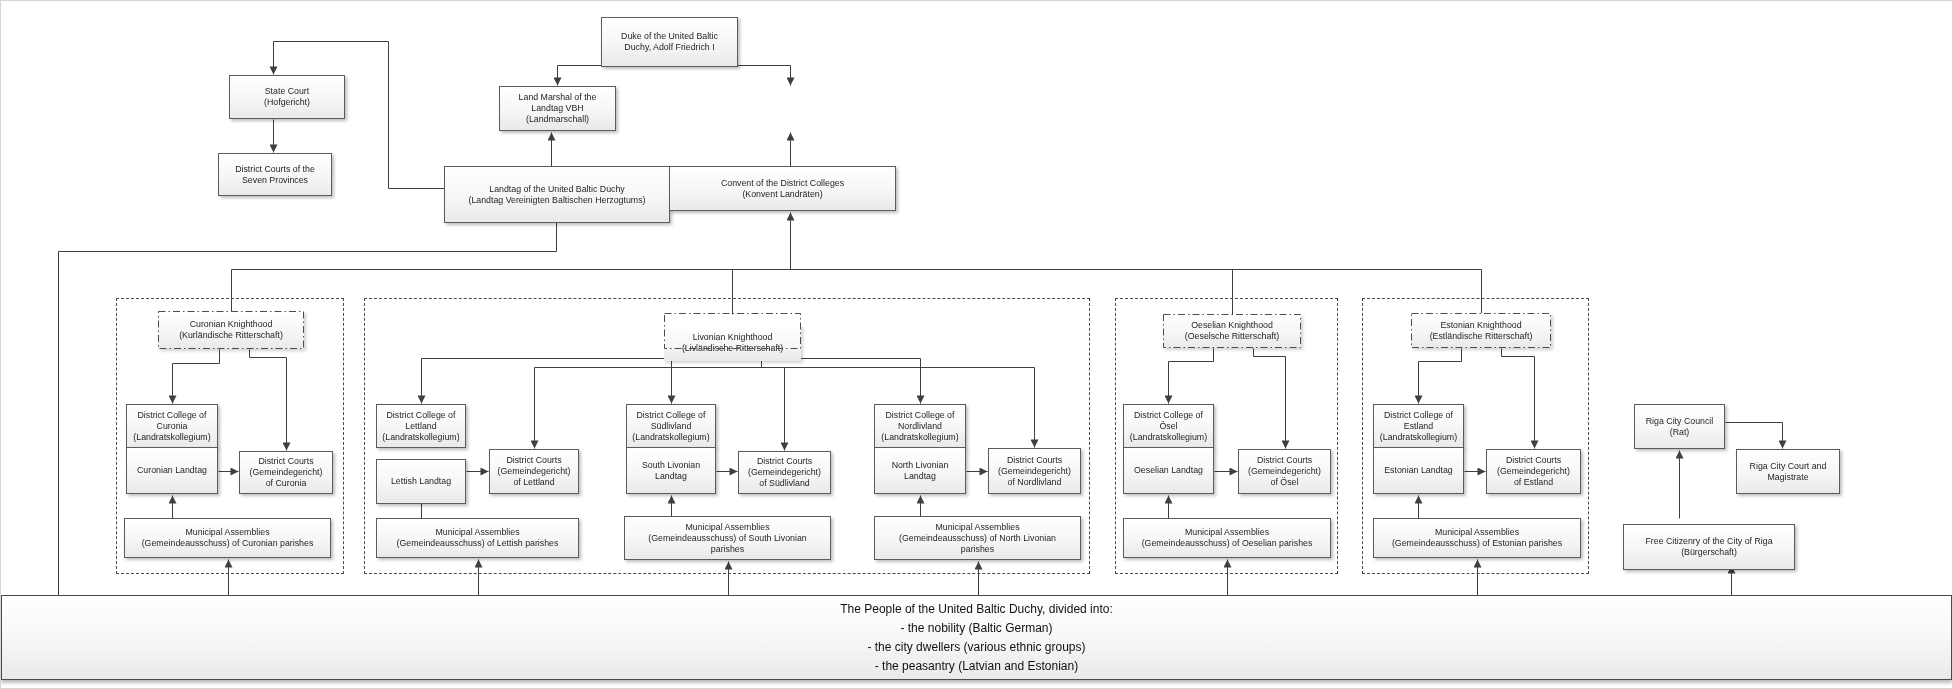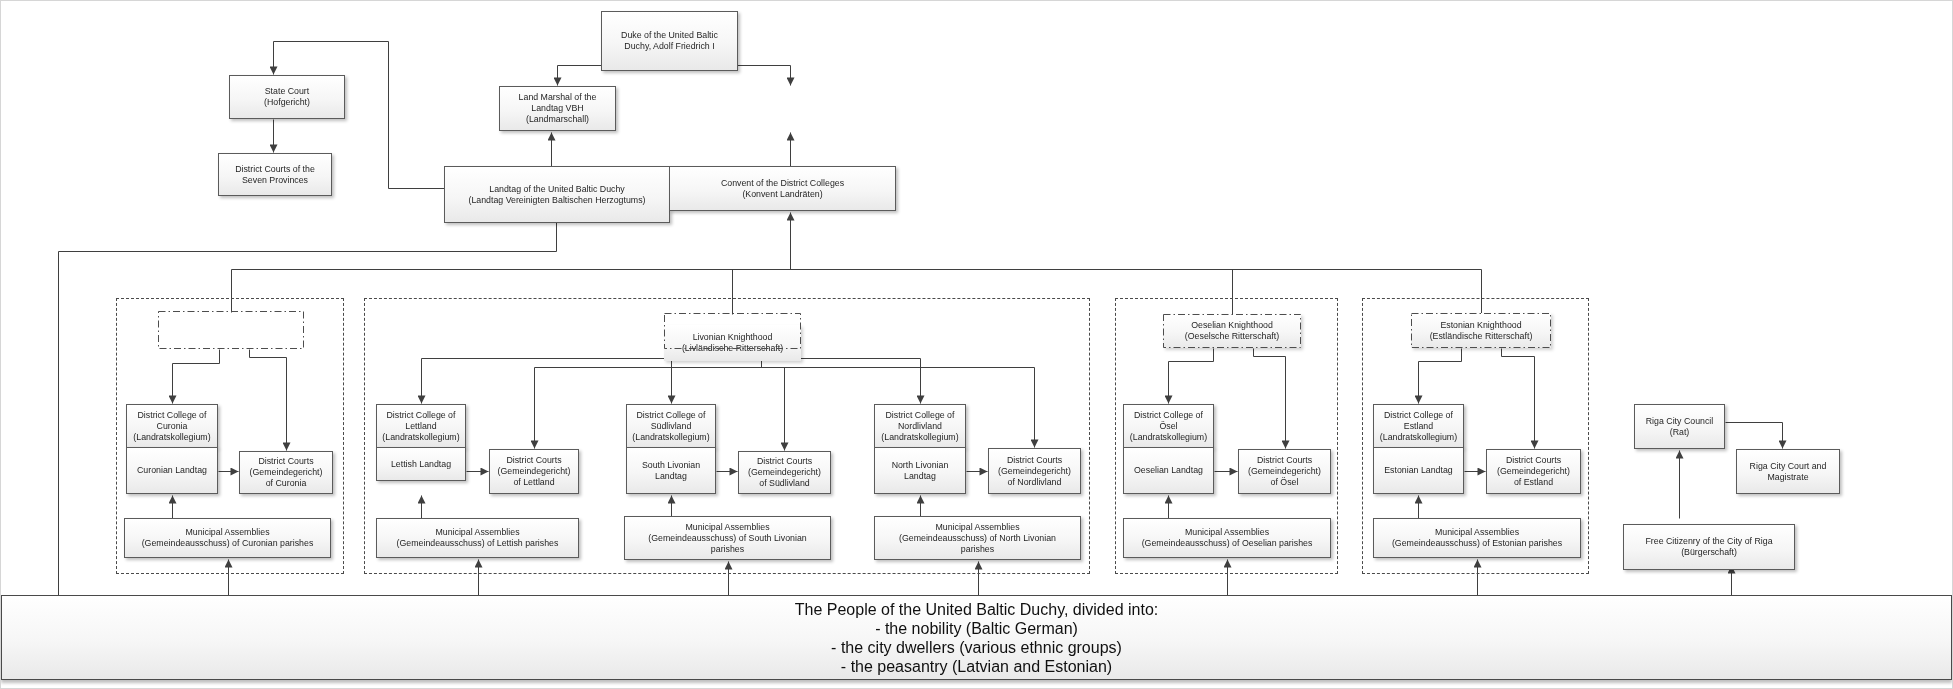--- a/index.html
+++ b/index.html
@@ -18,21 +18,21 @@
     text-align:center;white-space:pre-line;
     font-size:8.8px;line-height:11px;color:#1f1f1f;
     padding:1px 2px;
   }
   .kn{border:none;box-shadow:2px 2px 3px rgba(0,0,0,0.18);}
   .sec{
     position:absolute;box-sizing:border-box;
     border:1.5px dashed #4a4a4a;background:transparent;
   }
   .people{
-    font-size:16px;line-height:19px;color:#101010;
+    font-size:12px;line-height:19px;color:#101010;
     border:1px solid #4a4a4a;
     box-shadow:0 3px 3px rgba(0,0,0,0.25);
   }
   .cn{stroke:#3f3f3f;stroke-width:1;fill:none;}
   .knrect{stroke:#4d4d4d;stroke-width:1;fill:none;stroke-dasharray:7 3 1.5 3;}
 </style>
 </head>
 <body>
 
 <div id="canvas">
@@ -107,55 +107,57 @@
       <path class="cn" d="M1678,517 V449" marker-end="url(#ah)"></path>
       <path class="cn" d="M1730,594 V564" marker-end="url(#ah)"></path>
     </g>
   </svg>
 
   <div class="sec" style="left:115px;top:297px;width:228px;height:276px"></div>
   <div class="sec" style="left:363px;top:297px;width:726px;height:276px"></div>
   <div class="sec" style="left:1114px;top:297px;width:223px;height:276px"></div>
   <div class="sec" style="left:1361px;top:297px;width:227px;height:276px"></div>
 
-  <div class="bx" style="left:600px;top:10px;width:137px;height:60px">Duke of the United Baltic
+  <div class="bx" style="left:600px;top:16px;width:137px;height:50px">Duke of the United Baltic
 Duchy, Adolf Friedrich I</div>
   <div class="bx" style="left:228px;top:74px;width:116px;height:44px">State Court
 (Hofgericht)</div>
   <div class="bx" style="left:217px;top:152px;width:114px;height:43px">District Courts of the
 Seven Provinces</div>
   <div class="bx" style="left:498px;top:85px;width:117px;height:45px">Land Marshal of the
 Landtag VBH
 (Landmarschall)</div>
   <div class="bx" style="left:443px;top:165px;width:226px;height:57px">Landtag of the United Baltic Duchy
 (Landtag Vereinigten Baltischen Herzogtums)</div>
   <div class="bx" style="left:668px;top:165px;width:227px;height:45px">Convent of the District Colleges
 (Konvent Landräten)</div>
 
+  <div class="bx kn" style="left:157px;top:310px;width:146px;height:38px">Curonian Knighthood
+(Kurländische Ritterschaft)</div>
   <div class="bx kn" style="left:663px;top:324px;width:137px;height:36px">Livonian Knighthood
 (Livländische Ritterschaft)</div>
   <div class="bx kn" style="left:1162px;top:313px;width:138px;height:34px">Oeselian Knighthood
 (Oeselsche Ritterschaft)</div>
   <div class="bx kn" style="left:1410px;top:312px;width:140px;height:35px">Estonian Knighthood
 (Estländische Ritterschaft)</div>
 
   <div class="bx" style="left:125px;top:403px;width:92px;height:44px">District College of
 Curonia
 (Landratskollegium)</div>
   <div class="bx" style="left:125px;top:446px;width:92px;height:47px">Curonian Landtag</div>
   <div class="bx" style="left:238px;top:450px;width:94px;height:43px">District Courts
 (Gemeindegericht)
 of Curonia</div>
   <div class="bx" style="left:123px;top:517px;width:207px;height:40px">Municipal Assemblies
 (Gemeindeausschuss) of Curonian parishes</div>
 
   <div class="bx" style="left:375px;top:403px;width:90px;height:44px">District College of
 Lettland
 (Landratskollegium)</div>
-  <div class="bx" style="left:375px;top:446px;width:90px;height:34px">Lettish Landtag</div>
+  <div class="bx" style="left:375px;top:458px;width:90px;height:45px">Lettish Landtag</div>
   <div class="bx" style="left:488px;top:448px;width:90px;height:45px">District Courts
 (Gemeindegericht)
 of Lettland</div>
   <div class="bx" style="left:375px;top:517px;width:203px;height:40px">Municipal Assemblies
 (Gemeindeausschuss) of Lettish parishes</div>
 
   <div class="bx" style="left:625px;top:403px;width:90px;height:44px">District College of
 Südlivland
 (Landratskollegium)</div>
   <div class="bx" style="left:625px;top:446px;width:90px;height:47px">South Livonian

